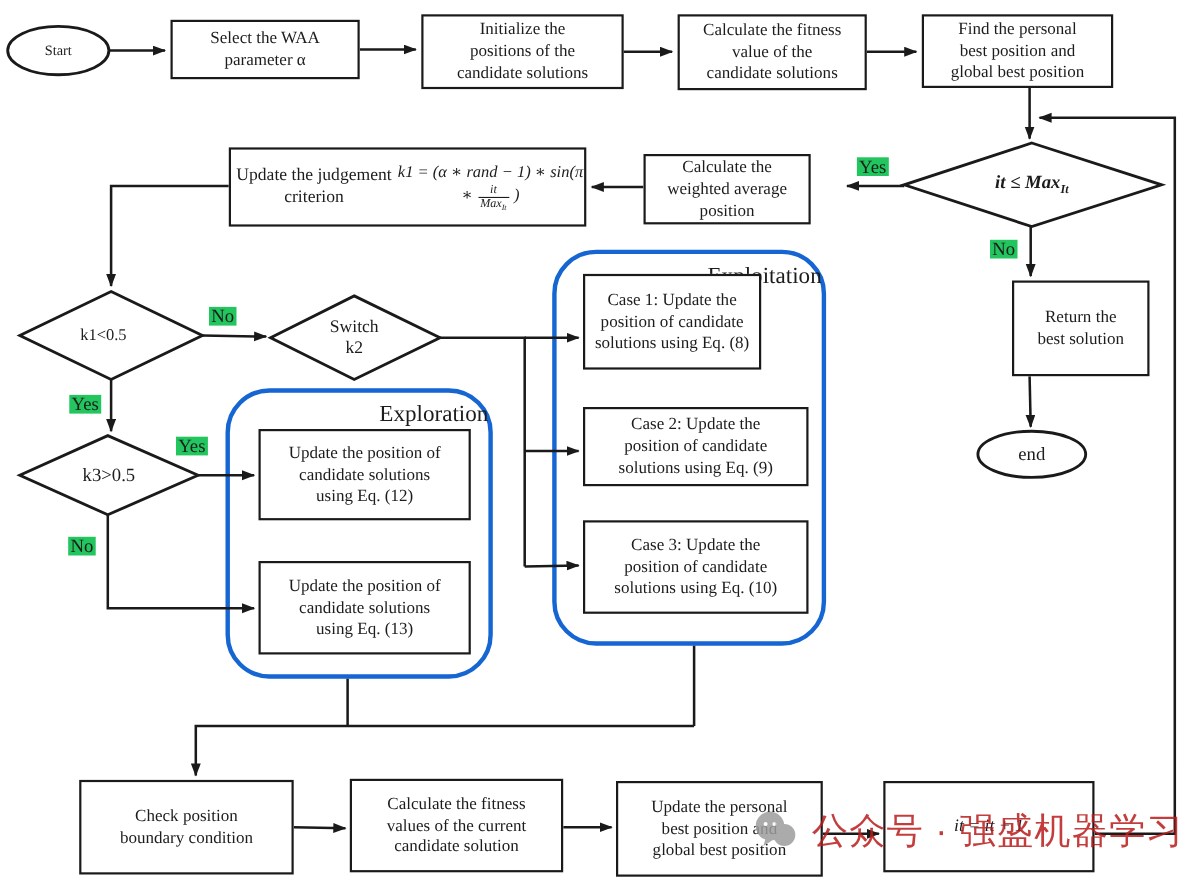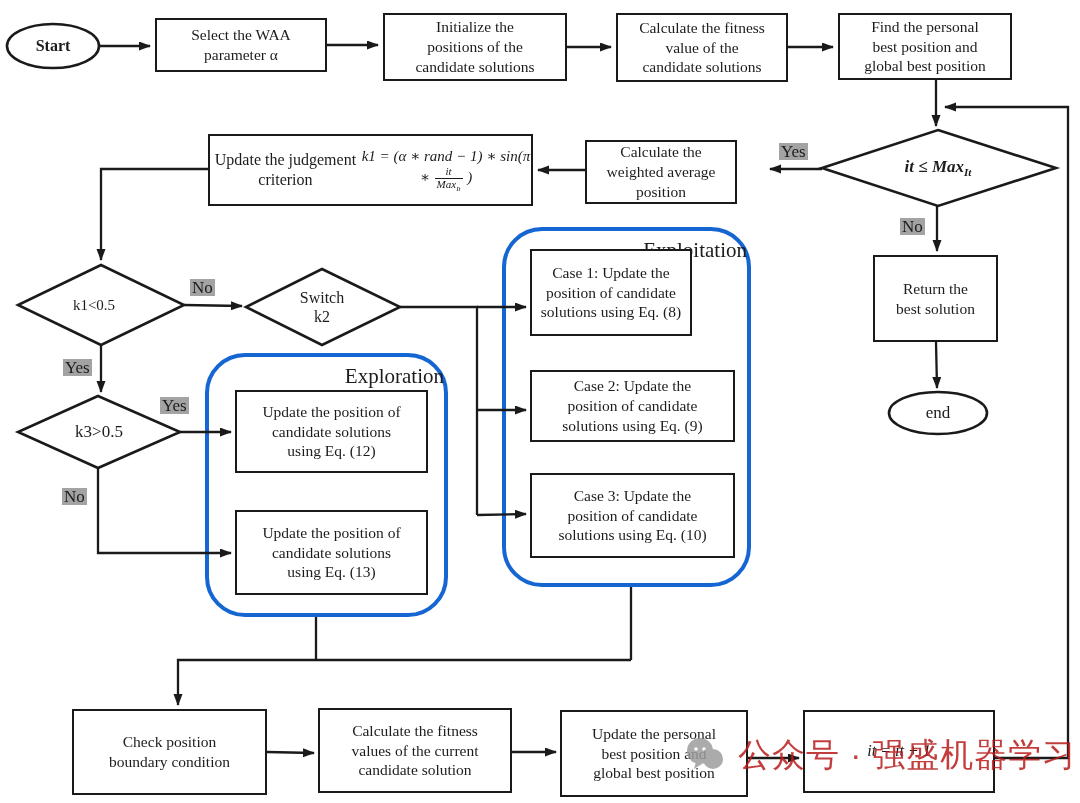--- a/index.html
+++ b/index.html
@@ -12,21 +12,21 @@
     display:flex;align-items:center;justify-content:center;text-align:center;
     font-size:15.5px;line-height:1.28;box-sizing:border-box;z-index:3;
   }
   .box span{white-space:pre-line;}
   .overlay-text{
     position:absolute;display:flex;align-items:center;justify-content:center;
     text-align:center;z-index:4;font-size:16px;line-height:1.2;background:transparent;
   }
   .overlay-text span{white-space:pre-line;}
   .edge-label{
-    position:absolute;z-index:4;font-size:17px;background:#a3a3a3;padding:0 2px;line-height:1;
+    position:absolute;z-index:4;font-size:17px;background:#22c55e;padding:0 2px;line-height:1;
   }
   .group{
     position:absolute;border:4.5px solid #1565d3;border-radius:40px;background:transparent;
     box-sizing:border-box;z-index:1;
   }
   .group-title{
     position:absolute;width:100%;top:7px;text-align:right;font-size:21px;z-index:2;
   }
   svg.wires{position:absolute;left:0;top:0;z-index:2;pointer-events:none;}
   .frac{display:inline-block;vertical-align:-0.55em;text-align:center;font-size:11px;line-height:1.05;margin:0 1px;}
@@ -166,21 +166,21 @@
     <span>Update the position of
 candidate solutions
 using Eq. (12)</span>
   </div>
   <div class="box" style="left:235px;top:510px;width:193px;height:85px;">
     <span>Update the position of
 candidate solutions
 using Eq. (13)</span>
   </div>
 
-  <div class="box" style="left:873px;top:255px;width:125px;height:87px;align-items:center;">
+  <div class="box" style="left:920px;top:255px;width:125px;height:87px;align-items:center;">
     <span>Return the
 best solution</span>
   </div>
 
   <div class="box" style="left:72px;top:709px;width:195px;height:86px;">
     <span>Check position
 boundary condition</span>
   </div>
   <div class="box" style="left:318px;top:708px;width:194px;height:85px;">
     <span>Calculate the fitness
@@ -189,21 +189,21 @@
   </div>
   <div class="box" style="left:560px;top:710px;width:188px;height:87px;">
     <span>Update the personal
 best position and
 global best position</span>
   </div>
   <div class="box" style="left:803px;top:710px;width:192px;height:83px;font-style:italic;font-size:16px;">
     <span>it = it + 1</span>
   </div>
 
-  <div class="overlay-text" style="left:13px;top:34px;width:80px;height:24px;font-size:16px;font-weight:bold;">
+  <div class="overlay-text" style="left:13px;top:34px;width:80px;height:24px;font-size:13px;">
     <span>Start</span>
   </div>
   <div class="overlay-text" style="left:898px;top:401px;width:80px;height:24px;font-size:17px;">
     <span>end</span>
   </div>
   <div class="overlay-text" style="left:858px;top:150px;width:160px;height:36px;font-size:17px;font-style:italic;font-weight:600;">
     <span><span>it ≤ Max</span><sub>It</sub></span>
   </div>
   <div class="overlay-text" style="left:34px;top:286px;width:120px;height:38px;font-size:15px;">
     <span>k1&lt;0.5</span>

